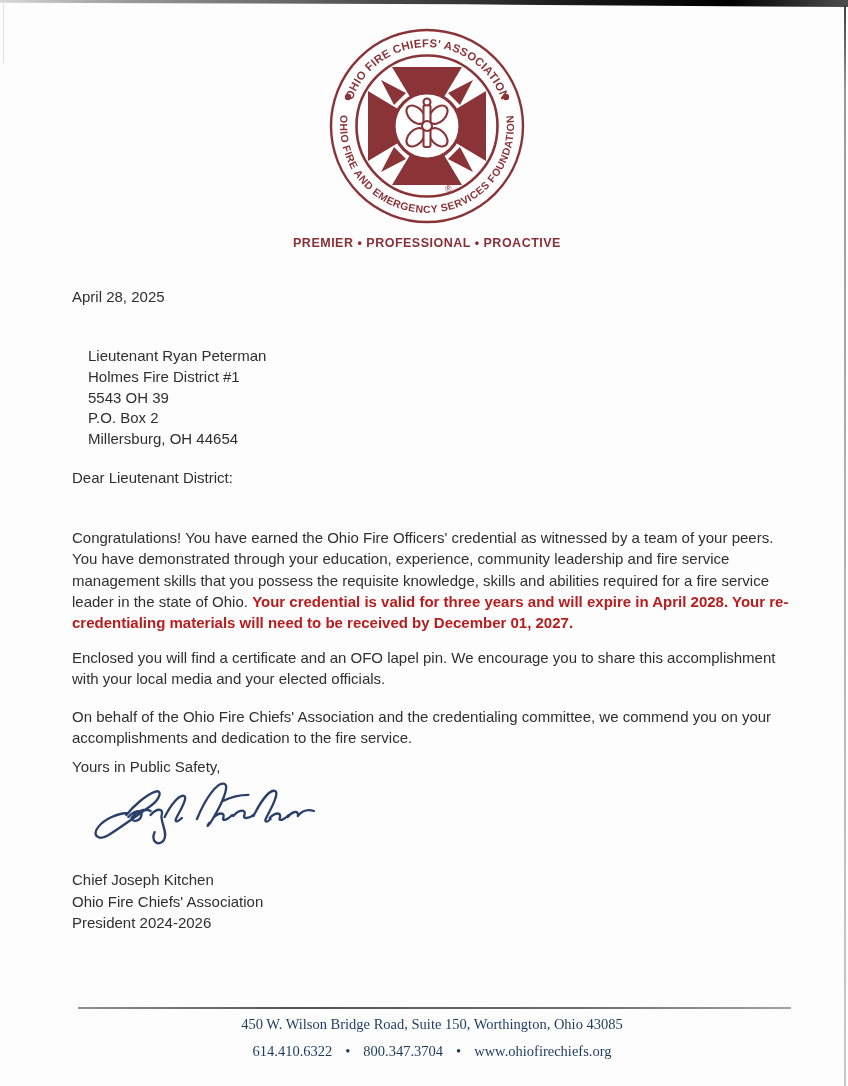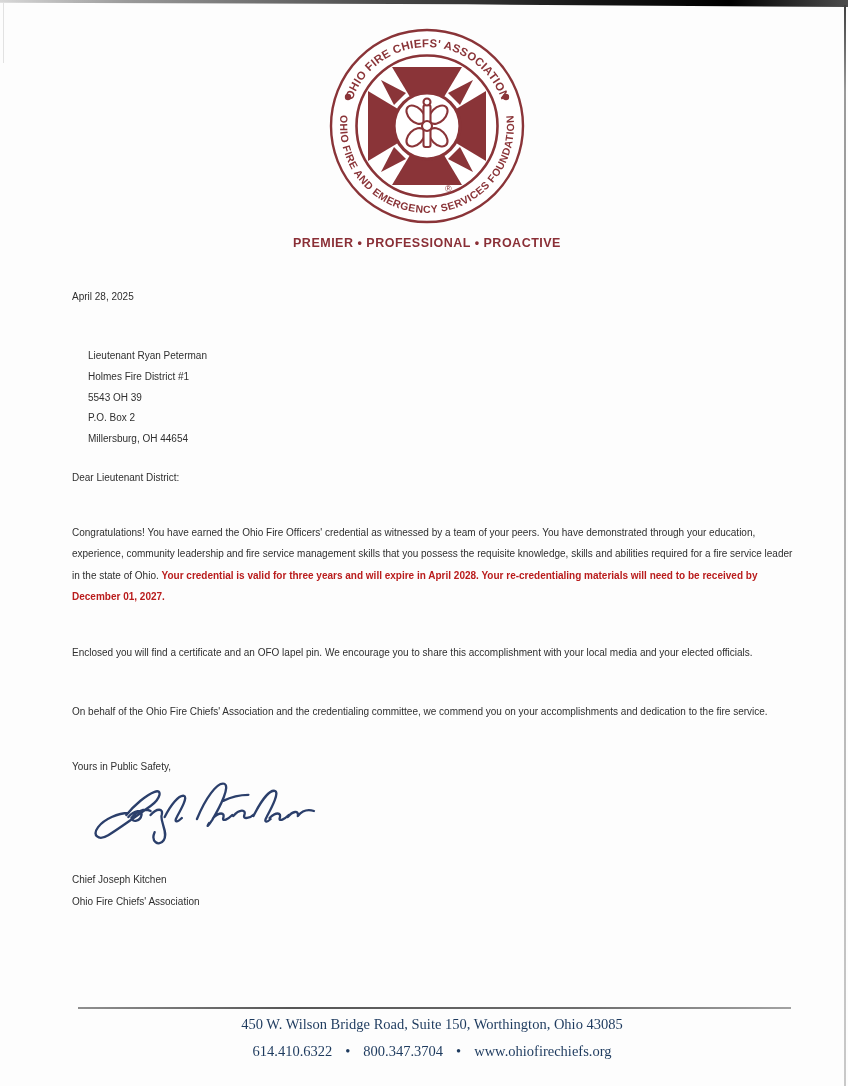--- a/index.html
+++ b/index.html
@@ -12,21 +12,21 @@
   .scan-right{position:absolute;top:5px;right:2px;width:2px;height:1081px;
     background:linear-gradient(to bottom,#3f3f3f 0%,#9a9a9a 8%,#b5b5b5 55%,#c9c9c9 100%);}
   .scan-left{position:absolute;top:3px;left:3px;width:1px;height:60px;background:#e2e2e2;}
 
   
   .logo{position:absolute;left:327px;top:26px;width:200px;height:200px;}
   .tagline{position:absolute;left:0;top:236px;width:854px;text-align:center;
     color:#8a2f36;font-weight:bold;font-size:12.5px;letter-spacing:.5px;}
 
   
-  .txt{position:absolute;left:72px;color:#2f2f2f;font-size:10px;line-height:21.3px;}
+  .txt{position:absolute;left:72px;color:#2f2f2f;font-size:15px;line-height:21.3px;}
   .date{top:286px;}
   .recipient{top:346px;line-height:20.8px;margin-left:16px;}
   .salutation{top:467px;}
   .para{width:726px;}
   .p1{top:512px;}
   .p1 strong{color:#b91c1c;}
   .p2{top:632px;}
   .p3{top:691px;}
   .closing{top:756px;}
   .signature{position:absolute;left:84px;top:776px;width:232px;height:74px;}
@@ -128,20 +128,21 @@
          M 138,24 C 146,20 156,18 163,18
          M 148,39 C 154,32 161,32 159,38 C 157,43 165,41 169,37
          M 168,39 C 174,27 183,13 189,14 C 194,15 187,29 181,40 C 178,45 181,46 185,42
          M 184,41 C 190,35 196,35 194,41 C 193,45 199,42 203,38
          M 202,40 C 207,34 213,33 212,39 C 216,34 222,32 228,34"></path>
   </svg>
 
   <div class="txt signer">
     <div>Chief Joseph Kitchen</div>
     <div>Ohio Fire Chiefs' Association</div>
+    <div>President 2024-2026</div>
   </div>
 
   <div class="footer-divider"></div>
   <div class="footer footer-address">450 W. Wilson Bridge Road, Suite 150, Worthington, Ohio 43085</div>
   <div class="footer footer-contacts">
     <span>614.410.6322</span><span class="sep">•</span><span>800.347.3704</span><span class="sep">•</span><span>www.ohiofirechiefs.org</span>
   </div>
 
 </div>
 

